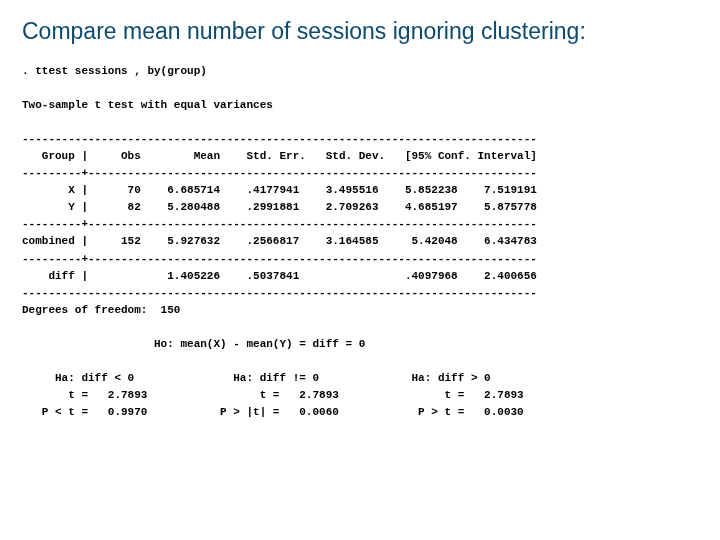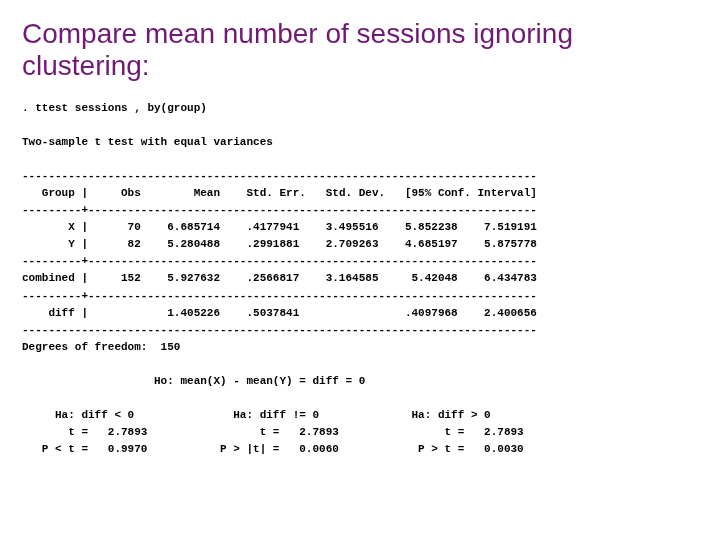--- a/index.html
+++ b/index.html
@@ -5,24 +5,24 @@
   body {
     margin: 0;
     padding: 18px 22px;
     background: #fff;
     font-family: Arial, Helvetica, sans-serif;
     width: 720px;
     height: 540px;
     box-sizing: border-box;
   }
   h1 {
-    font-size: 28px;
+    font-size: 23px;
     font-weight: 400;
     margin: 0 0 18px 0;
-    color: #701a75;
+    color: #0c4a6e;
   }
   pre {
     font-family: "Courier New", Courier, monospace;
     font-size: 11px;
     font-weight: bold;
     line-height: 1.55;
     color: #000;
     margin: 0;
     white-space: pre;
   }

